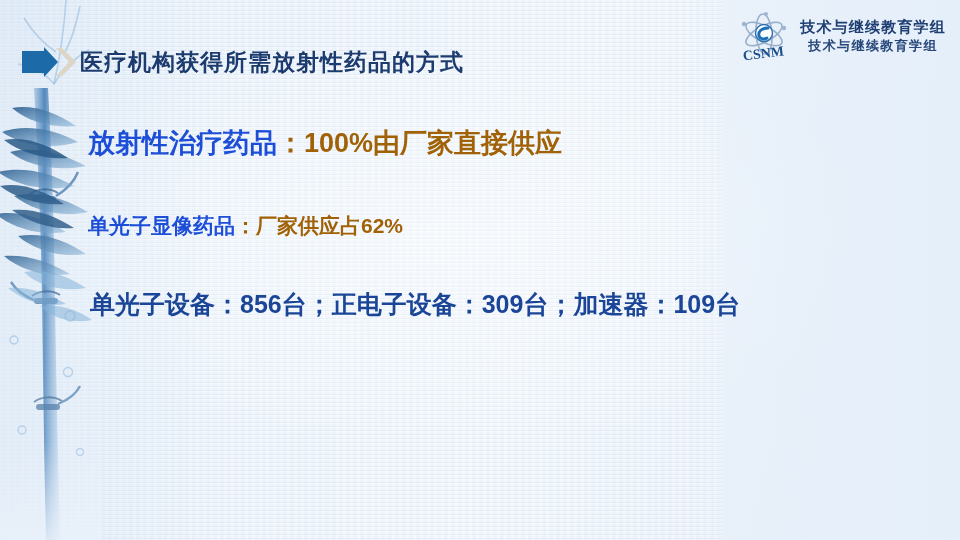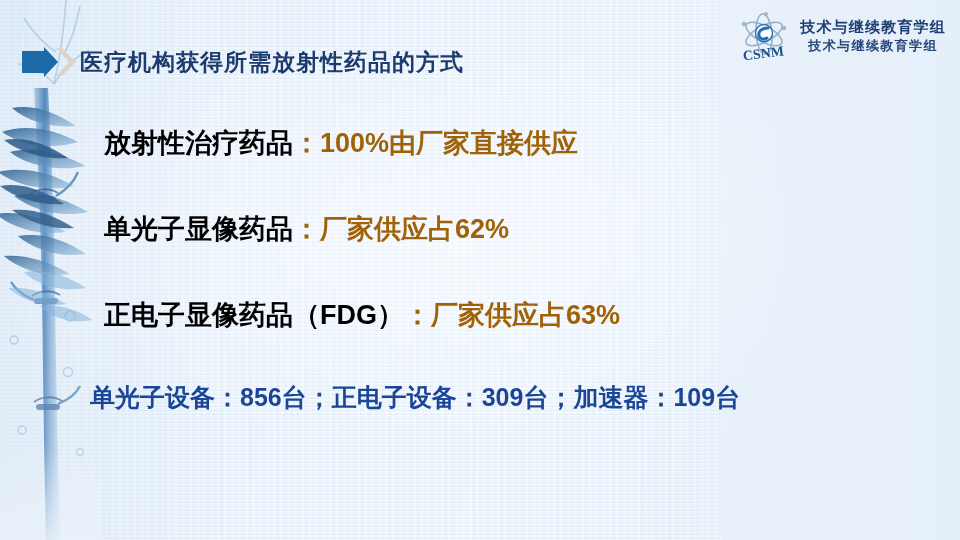--- a/index.html
+++ b/index.html
@@ -124,25 +124,25 @@
     left: 88px;
     top: 128px;
     width: 850px;
   }
   .line {
     white-space: nowrap;
     font-weight: bold;
     line-height: 1.15;
   }
   .line.l1 { margin-top: 0px; font-size: 27px; }
-  .line.l2 { margin-top: 55px; font-size: 27px; }
+  .line.l2 { margin-top: 55px; font-size: 21px; }
   .line.l3 { margin-top: 55px; font-size: 27px; }
   .line.l4 { margin-top: 52px; font-size: 25px; margin-left: 2px; }
 
-  .seg-orange { color: #000000; margin-left: 16px; }
+  .seg-orange { color: #1d4ed8; }
   .seg-blue   { color: #a16207; }
   .seg-navy   { color: #1b4698; }
 </style>
 </head>
 <body>
 
 <div id="slide">
 
   <div class="bg-base"></div>
   <div class="bg-texture"></div>
@@ -259,23 +259,20 @@
   <div class="body-lines">
 
     <div class="line l1">
       <span class="seg-orange">放射性治疗药品</span><span class="seg-blue">：100%由厂家直接供应</span>
     </div>
 
     <div class="line l2">
       <span class="seg-orange">单光子显像药品</span><span class="seg-blue">：厂家供应占62%</span>
     </div>
 
-    <div class="line l3">
-      <span class="seg-orange">正电子显像药品（FDG）</span><span class="seg-blue">：厂家供应占63%</span>
-    </div>
 
     <div class="line l4">
       <span class="seg-navy"> 单光子设备：856台；正电子设备：309台；加速器：109台</span>
     </div>
 
   </div>
 
 </div>
 
 </body></html>

